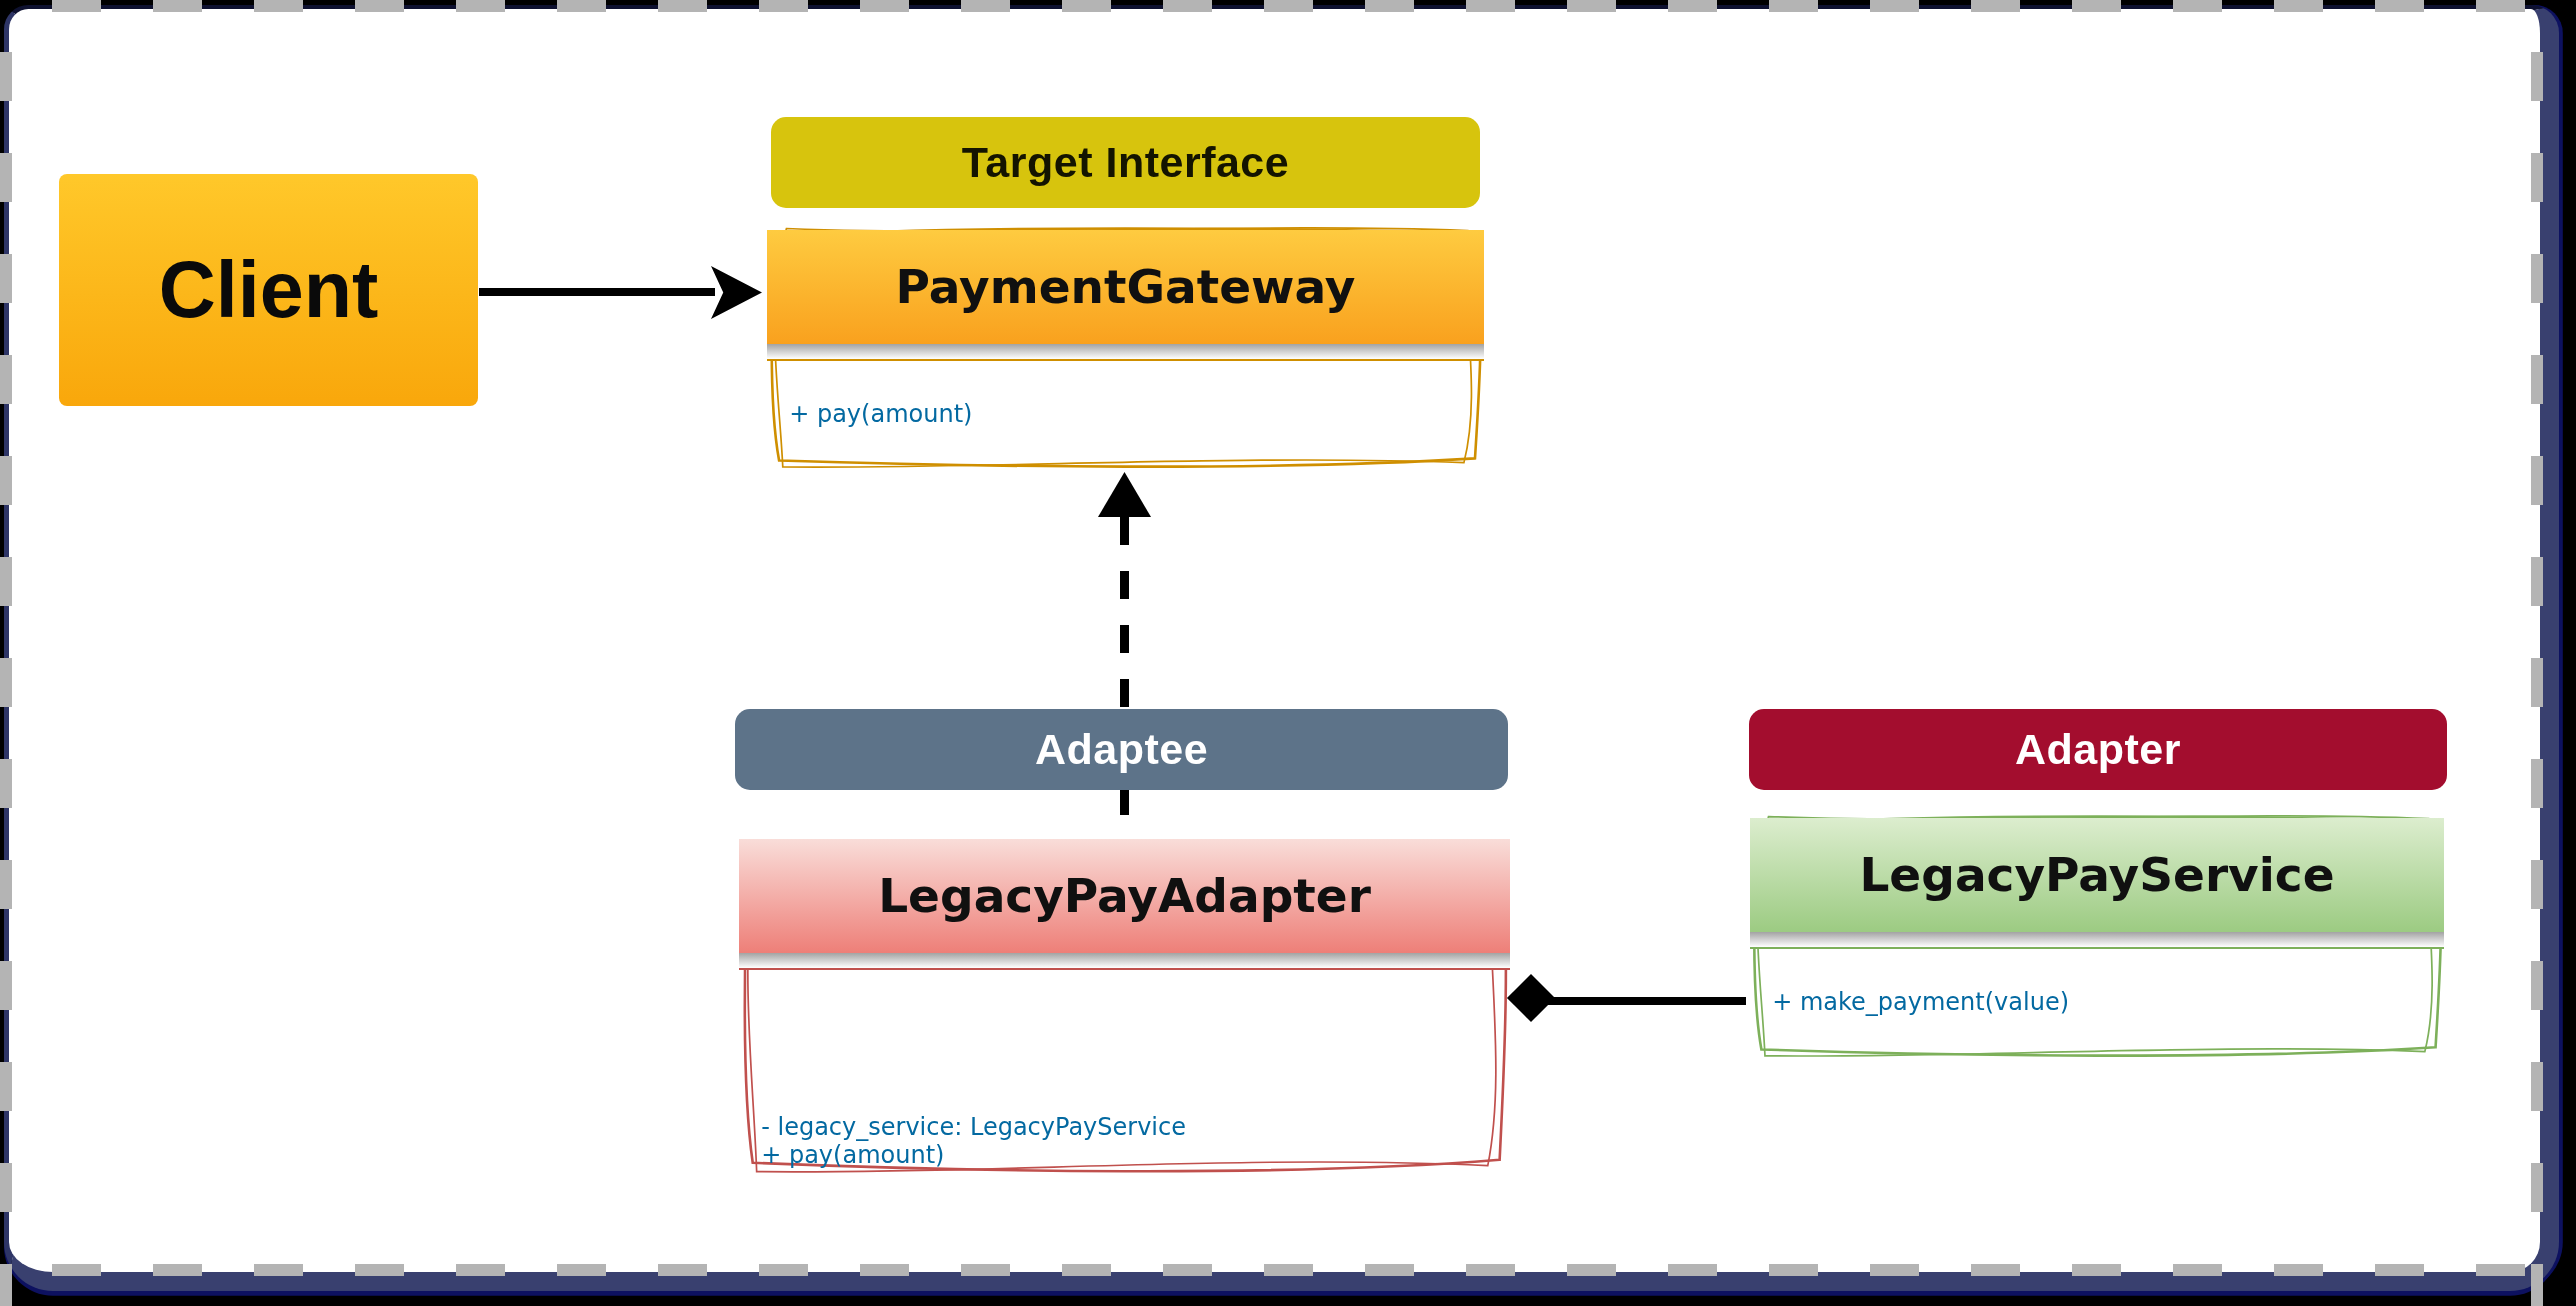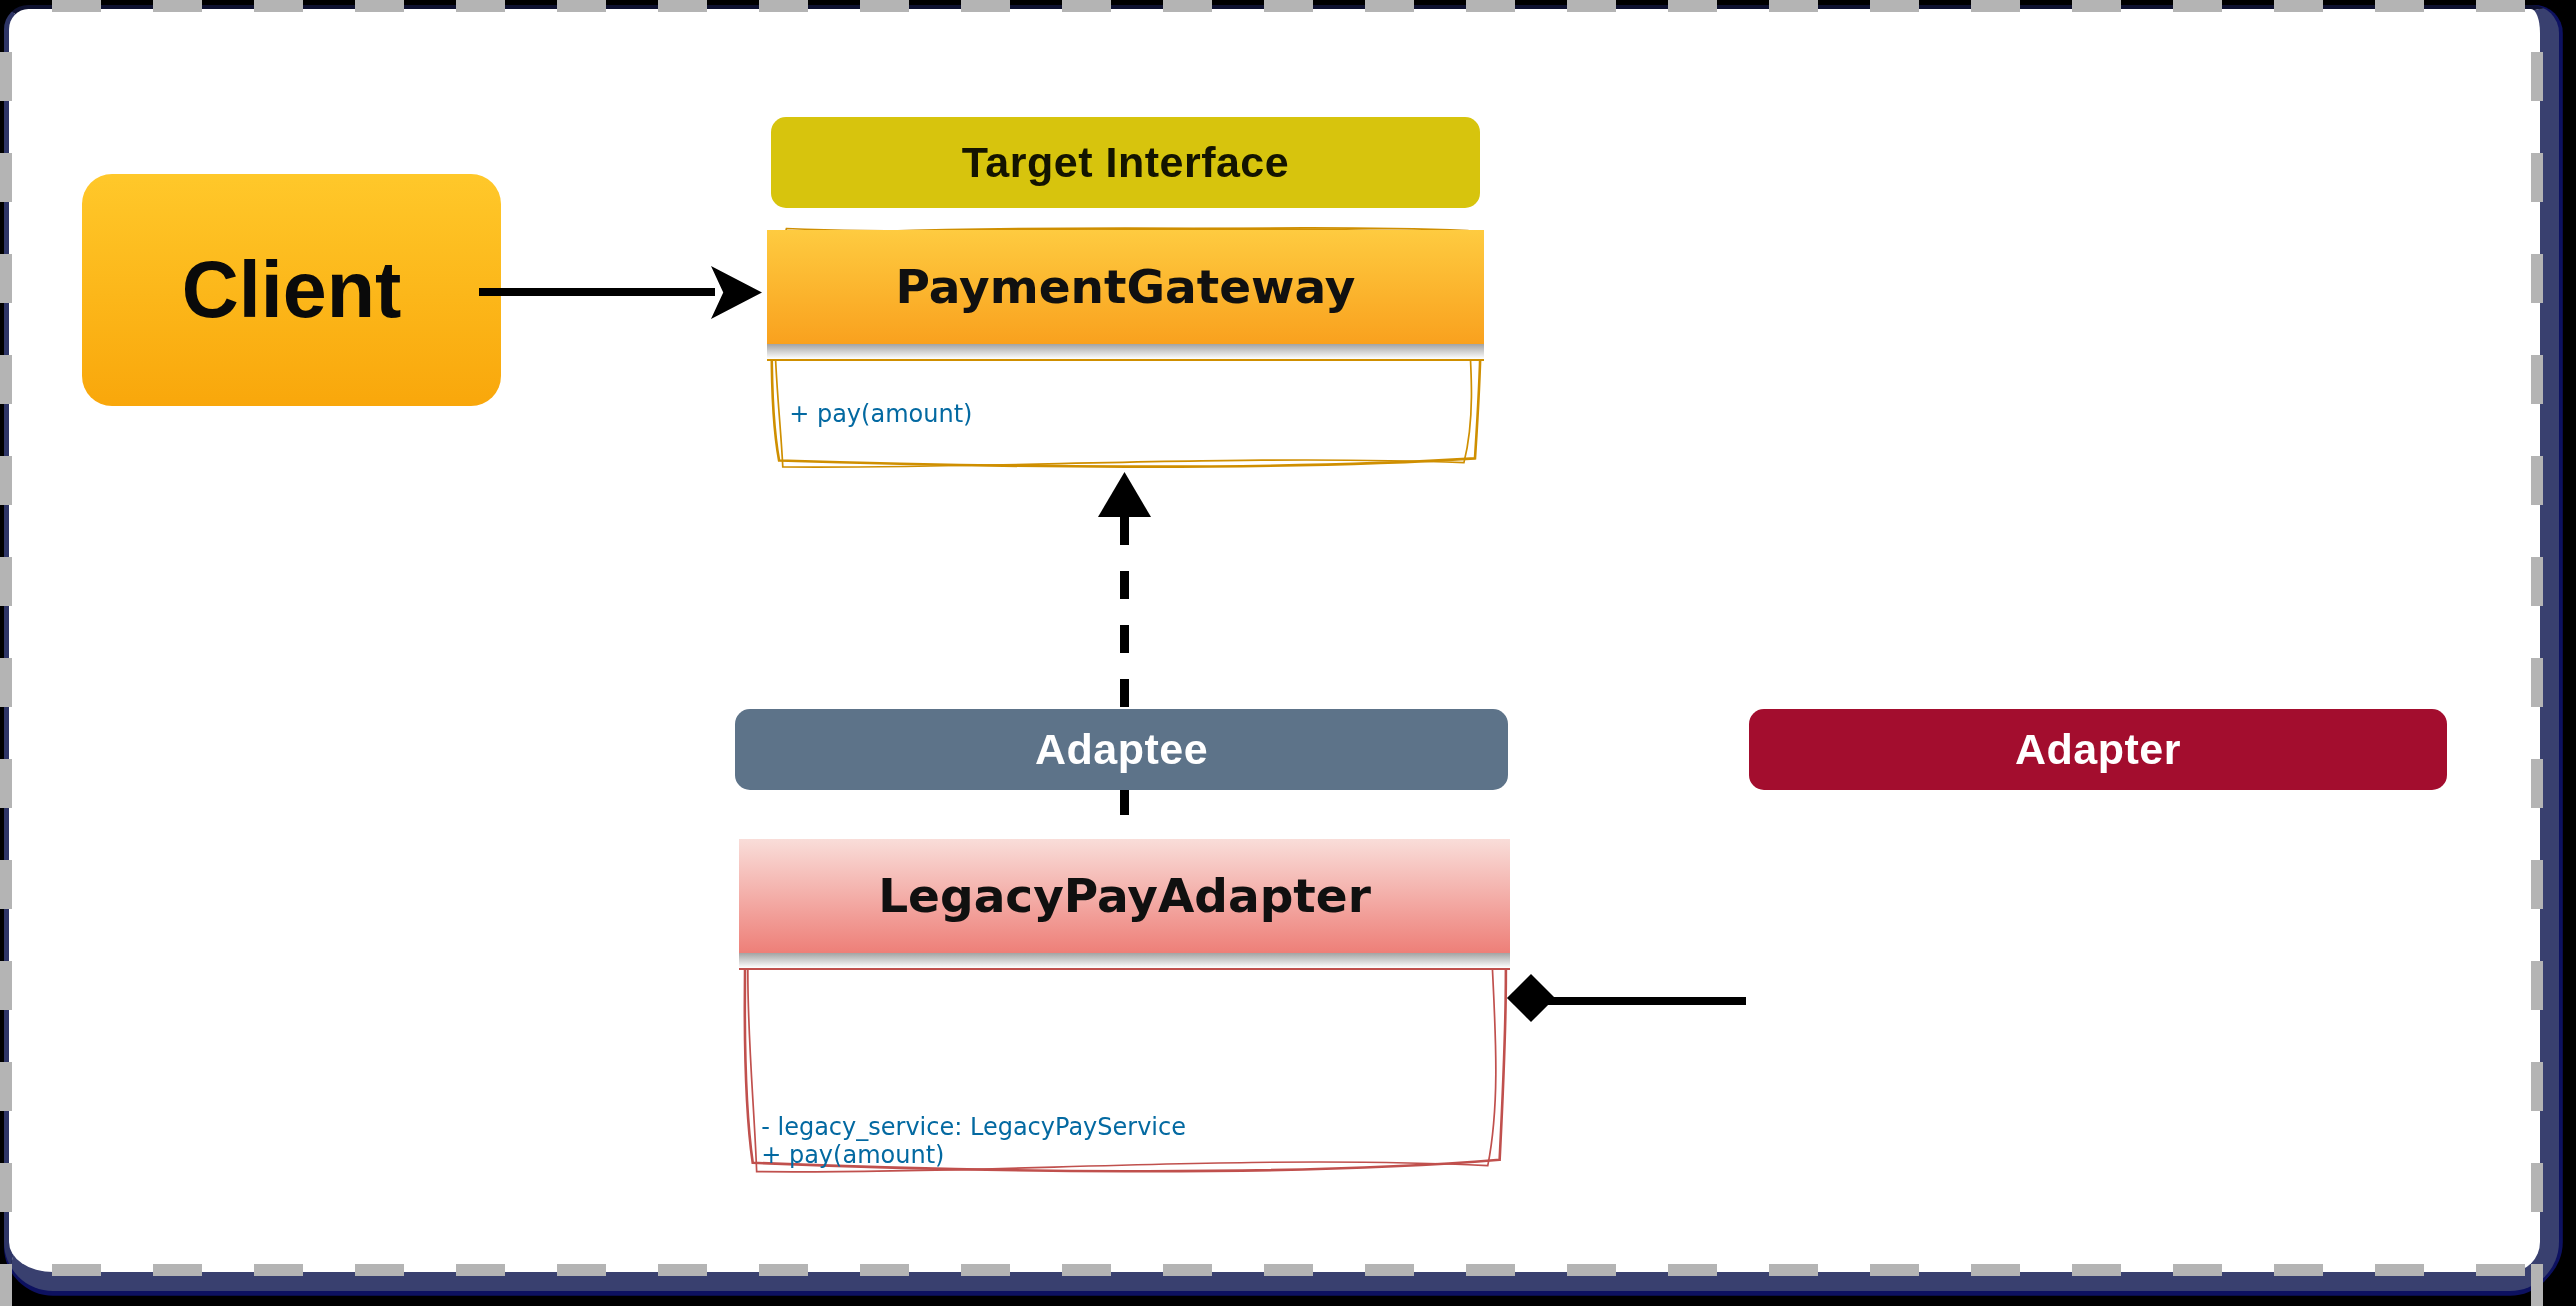--- a/index.html
+++ b/index.html
@@ -41,23 +41,23 @@
   
   .edge{position:absolute;z-index:3;background:#000;}
   .arrowhead-right{position:absolute;z-index:3;background:#000;
        clip-path:polygon(0 0,100% 50%,0 100%,24% 50%);}
   .arrowhead-up{position:absolute;z-index:3;background:#000;
        clip-path:polygon(50% 0,100% 100%,0 100%);}
   .dashed-v{position:absolute;z-index:3;
        background:repeating-linear-gradient(180deg,#000 0 28px,transparent 28px 54px);}
   .diamond{position:absolute;z-index:3;background:#000;transform:rotate(45deg);}
   
-  #client{left:59px;top:174px;width:419px;height:232px;border-radius:30px;z-index:2;
+  #client{left:59px;top:174px;width:419px;height:232px;border-radius:8px;z-index:2;
           background:linear-gradient(#FFC82A,#F9A70B);display:flex;align-items:center;
-          justify-content:center;font-weight:700;font-size:79px;color:#0a0a0a;margin-left:23px;}
+          justify-content:center;font-weight:700;font-size:79px;color:#0a0a0a;}
   #lbl-target{left:771px;top:117px;width:709px;height:91px;background:#D7C40D;color:#141400;}
   #lbl-adapter{left:735px;top:709px;width:773px;height:81px;background:#5D7389;color:#fff;}
   #lbl-adaptee{left:1749px;top:709px;width:698px;height:81px;background:#A30D2E;color:#fff;}
   #cls-gateway{left:762px;top:225px;width:727px;height:246px;}
   #cls-gateway .uml-header{height:114px;background:linear-gradient(#FECB40,#F9A11E);}
   #cls-gateway .uml-divider{background:#CF8F00;}
   #cls-adapter{left:734px;top:834px;width:781px;height:345px;}
   #cls-adapter .uml-header{height:114px;background:linear-gradient(#F9DDD9,#EE7F78);}
   #cls-adapter .uml-divider{background:#C0504D;}
   #cls-adapter .uml-body{justify-content:flex-end;padding:5.6px 0;}
@@ -123,15 +123,29 @@
       <div class="uml-header">LegacyPayAdapter</div>
       <div class="uml-shadow"></div>
       <div class="uml-divider"></div>
       <div class="uml-body">
         <div class="uml-member">- legacy_service: LegacyPayService</div>
         <div class="uml-member">+ pay(amount)</div>
       </div>
     </div>
   </div>
 
+  <div id="cls-service" class="uml-class">
+    <svg class="sketch stroke-green" viewBox="0 0 200 120" preserveAspectRatio="none">
+      <path class="p1" d="M5,8 C55,2 145,4 195,6 C198,35 196,85 195,112 C140,118 60,116 6,113 C3,85 4,35 5,8 Z"></path>
+      <path class="p2" d="M8,4 C70,8 135,1 193,5 C191,40 197,80 192,114 C130,110 65,117 7,116 C6,80 2,40 8,4 Z"></path>
+    </svg>
+    <div class="uml-inner">
+      <div class="uml-header">LegacyPayService</div>
+      <div class="uml-shadow"></div>
+      <div class="uml-divider"></div>
+      <div class="uml-body">
+        <div class="uml-member">+ make_payment(value)</div>
+      </div>
+    </div>
+  </div>
 
 </div>
 
 
 </body></html>

